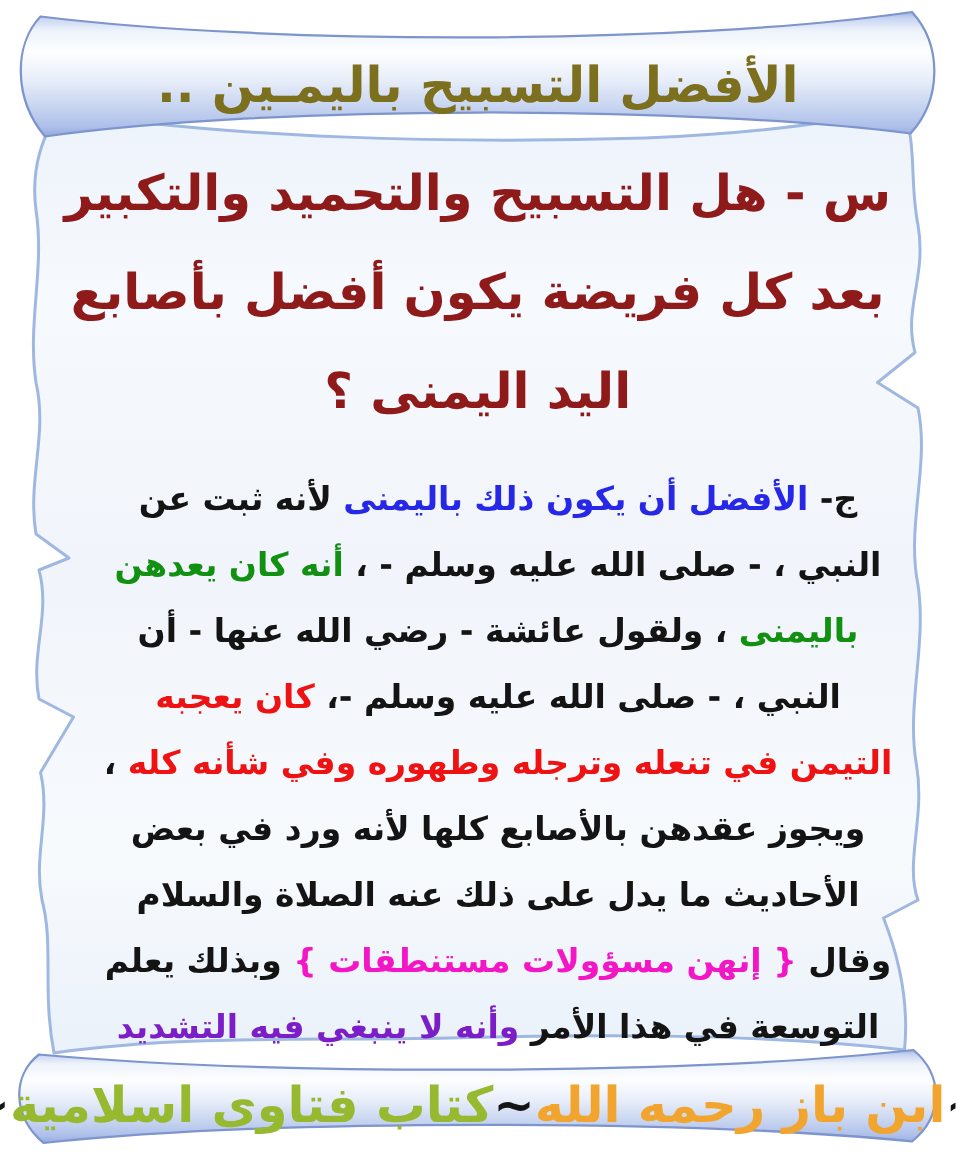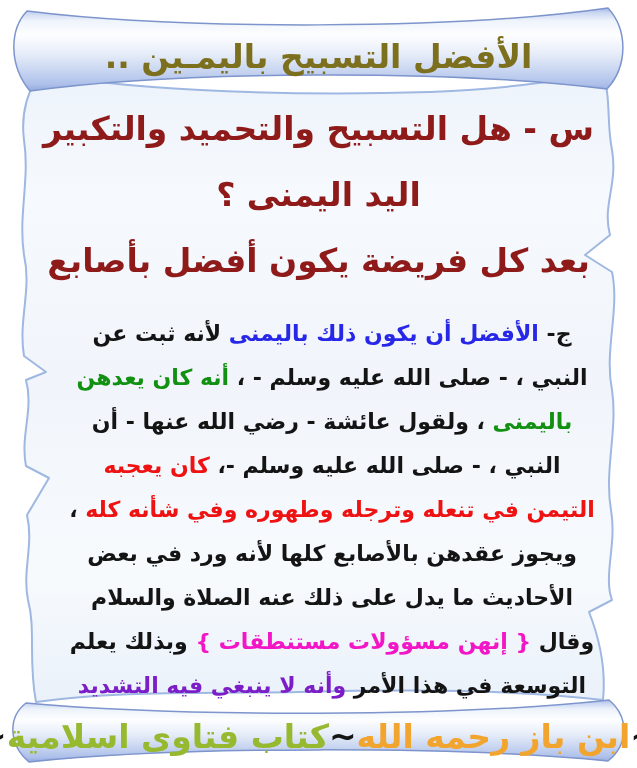--- a/index.html
+++ b/index.html
@@ -86,22 +86,22 @@
            C 4 64 4 28 22 9 Z" fill="url(#rollGrad)" stroke="#7d95cc" stroke-width="1.5" stroke-linejoin="round"></path>
     </svg>
     <div class="roll-text">
       <span class="title-text" style="color: rgb(124, 111, 29);">الأفضل التسبيح باليمـين ..</span>
     </div>
   </div>
 
   <div class="content">
     <div class="question" style="color: rgb(142, 26, 26);">
       <div class="q-line">س - هل التسبيح والتحميد والتكبير</div>
+      <div class="q-line">بعد كل فريضة يكون أفضل بأصابع</div>
       <div class="q-line">اليد اليمنى ؟</div>
-      <div class="q-line">بعد كل فريضة يكون أفضل بأصابع</div>
     </div>
     <div class="answer">
       <span style="color: rgb(20, 20, 20);">ج- </span><span style="color: rgb(39, 39, 232);">الأفضل أن يكون ذلك باليمنى </span><span style="color: rgb(20, 20, 20);">لأنه ثبت عن النبي ، - صلى الله عليه وسلم - ، </span><span style="color: rgb(18, 144, 18);">أنه كان يعدهن باليمنى </span><span style="color: rgb(20, 20, 20);">، ولقول عائشة - رضي الله عنها - أن النبي ، - صلى الله عليه وسلم -، </span><span style="color: rgb(238, 18, 18);">كان يعجبه التيمن في تنعله وترجله وطهوره وفي شأنه كله </span><span style="color: rgb(20, 20, 20);">، ويجوز عقدهن بالأصابع كلها لأنه ورد في بعض الأحاديث ما يدل على ذلك عنه الصلاة والسلام وقال </span><span style="color: rgb(242, 22, 198);">{ إنهن مسؤولات مستنطقات } </span><span style="color: rgb(20, 20, 20);">وبذلك يعلم التوسعة في هذا الأمر </span><span style="color: rgb(123, 30, 200);">وأنه لا ينبغي فيه التشديد ولا التنازع.</span>
     </div>
   </div>
 
   <div class="roll roll-bottom">
     <svg viewBox="0 0 629 70" aria-hidden="true">
       <path d="M 22 7 C 176 21 453 21 605 4
            C 625 21 625 48 604 65

